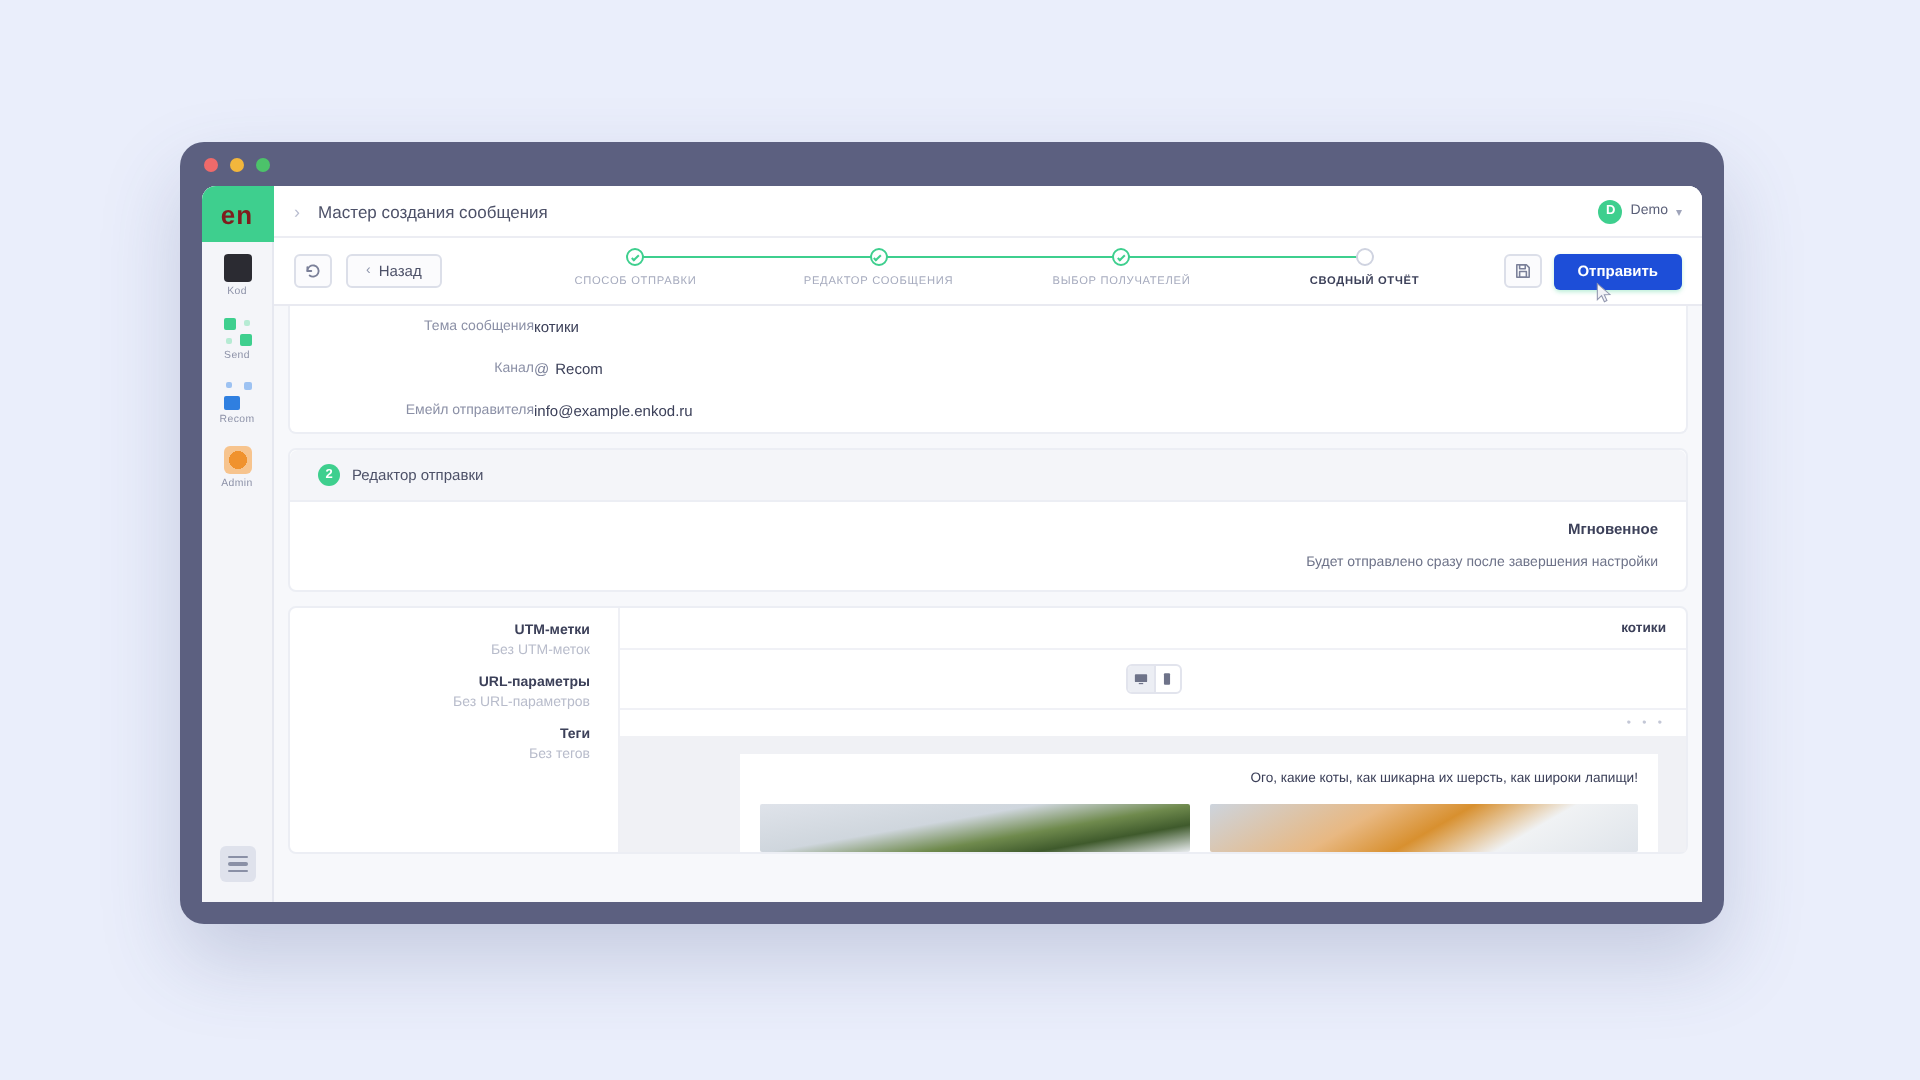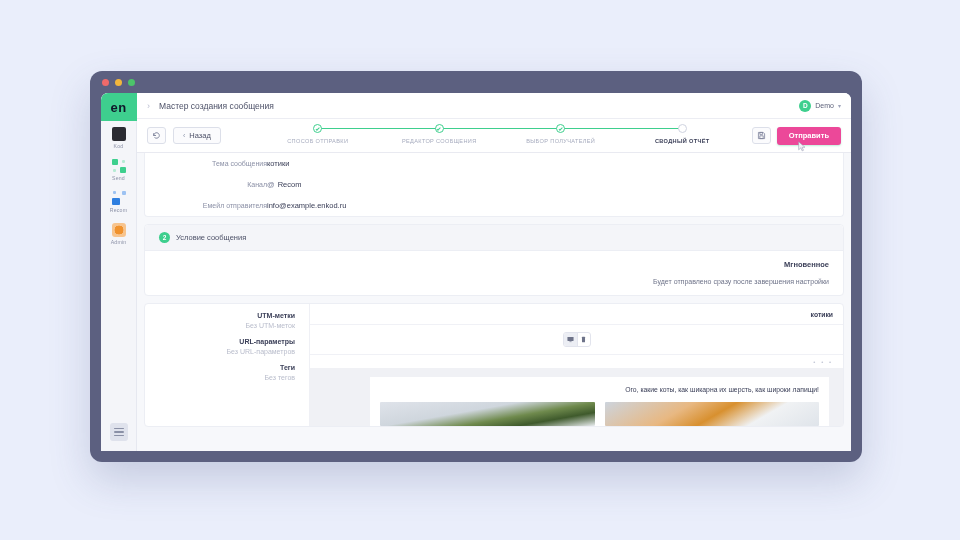--- a/index.html
+++ b/index.html
@@ -40,21 +40,21 @@
   .rail {
     width: 36px; flex: 0 0 36px;
     background: #f4f5f9;
     border-right: 1px solid #e6e8f0;
     display: flex; flex-direction: column; align-items: center;
     position: relative;
   }
   .logo {
     width: 36px; height: 28px;
     background: #3ecf8e;
-    color: #0f172a;
+    color: #7f1d1d;
     font-size: 13px; font-weight: 700;
     display: flex; align-items: center; justify-content: center;
     letter-spacing: .5px;
   }
   .rail-item {
     width: 36px; padding: 6px 0 4px;
     display: flex; flex-direction: column; align-items: center; gap: 2px;
     cursor: pointer;
   }
   .rail-item .glyph { width: 14px; height: 14px; display: block; }
@@ -157,21 +157,21 @@
   .step .bar.grey { background: #3ecf8e; }
   .step .slabel {
     margin-top: 5px; font-size: 5.6px; letter-spacing: .35px;
     color: #a6abbe; text-transform: uppercase; white-space: nowrap;
   }
   .step.current .slabel { color: #3c4059; font-weight: 700; }
 
   .actions-right { margin-left: auto; display: flex; align-items: center; gap: 6px; position: relative; z-index: 5; }
   .send-btn {
     height: 18px; padding: 0 12px;
-    background: #ec4899; color: #fff;
+    background: #1d4ed8; color: #fff;
     border: none; border-radius: 3px;
     font-size: 7.5px; font-weight: 600;
     display: flex; align-items: center; cursor: pointer;
     box-shadow: 0 1px 2px rgba(62,207,142,.35);
   }
   .cursor {
     position: absolute; left: 46px; top: 14px;
     width: 8px; height: 11px; pointer-events: none;
   }
 
@@ -371,21 +371,21 @@
           </div>
           <div class="kv">
             <div class="k">Емейл отправителя</div>
             <div class="v">info@example.enkod.ru</div>
           </div>
         </div>
 
         <div class="card">
           <div class="card-head">
             <span class="badge">2</span>
-            <span class="ttl">Условие сообщения</span>
+            <span class="ttl">Редактор отправки</span>
           </div>
           <div class="card-body">
             <div class="body-title">Мгновенное</div>
             <div class="body-sub">Будет отправлено сразу после завершения настройки</div>
           </div>
         </div>
 
         <div class="card">
           <div class="split">
             <div class="split-left">

